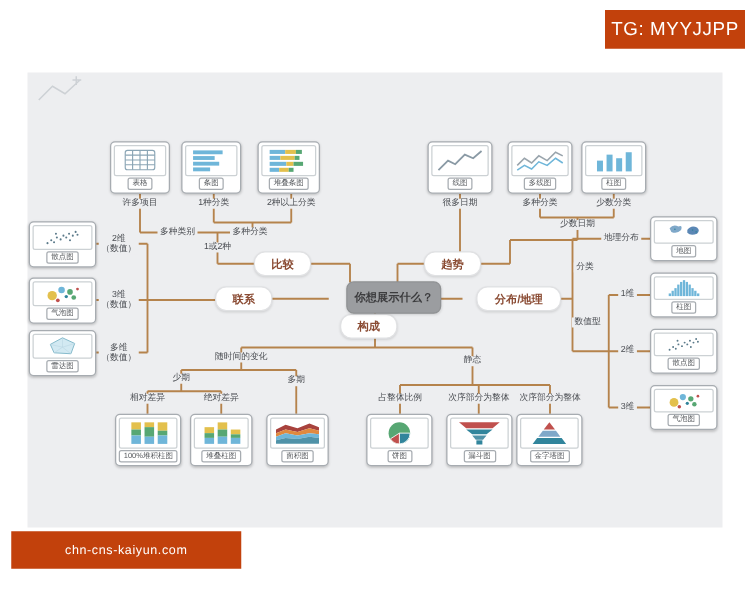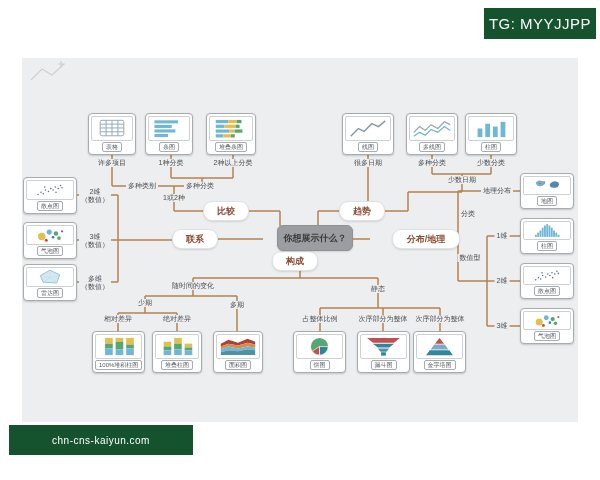--- a/index.html
+++ b/index.html
@@ -1,20 +1,20 @@
 <!DOCTYPE html>
 <html><head>
 <meta charset="utf-8">
 <style>
   html,body{margin:0;padding:0;}
   body{width:600px;height:480px;position:relative;background:#ffffff;
        font-family:"Liberation Sans","DejaVu Sans",sans-serif;overflow:hidden;}
   .page{position:absolute;inset:0;}
   .panel{position:absolute;left:22px;top:58px;width:556px;height:364px;background:#edeef0;}
-  .badge{position:absolute;background:#14532d;color:#fff;display:flex;align-items:center;justify-content:center;letter-spacing:.5px;}
+  .badge{position:absolute;background:#c2410c;color:#fff;display:flex;align-items:center;justify-content:center;letter-spacing:.5px;}
   .badge.tg{left:484px;top:8px;width:112px;height:31px;font-size:15px;}
   .badge.site{left:9px;top:425px;width:184px;height:30px;font-size:10px;}
   .title{position:absolute;left:300px;top:76px;transform:translateX(-50%);font-size:13px;font-weight:bold;
          color:#4f5154;letter-spacing:1px;border-bottom:1px solid #9aa0a5;padding:0 6px 3px;white-space:nowrap;}
   svg.lines{position:absolute;left:0;top:0;width:600px;height:480px;pointer-events:none;}
   .card{position:absolute;background:#fff;border:1px solid #a7acb1;border-radius:4px;
         box-shadow:0 1px 2px rgba(0,0,0,.18);padding:2px;display:flex;flex-direction:column;box-sizing:border-box;}
   .card .chart{flex:1;border:1px solid #ccd1d4;border-radius:2px;background:#fff;overflow:hidden;}
   .card .chart svg{width:100%;height:100%;display:block;}
   .card .clabel{margin:1px auto 0;border:1px solid #a7acb1;border-radius:2px;font-size:6px;line-height:8px;
@@ -58,21 +58,21 @@
       M193 278 H378 M193 278 V296
       M145 296 H237 M145 296 V313 M237 296 V331
       M118 313 H177 M118 313 V331 M177 313 V331
       M378 278 V308 M320 308 H440 M320 308 V331 M383 308 V331 M440 308 V331"></path>
   </svg>
 
   <div id="nodes-layer">
       <div class="node" style="left: 226px; top: 211px; width: 44px; height: 18px;">比较</div>
       <div class="node" style="left: 362px; top: 211px; width: 44px; height: 18px; text-align: center;">趋势</div>
       <div class="node" style="left: 195px; top: 239px; width: 44px; height: 18px;">联系</div>
-      <div class="node" style="left: 426px; top: 239px; width: 66px; height: 18px;">分布/地理</div>
+      <div class="node" style="left: 415px; top: 239px; width: 66px; height: 18px;">分布/地理</div>
       <div class="node" style="left: 295px; top: 261px; width: 44px; height: 18px;">构成</div>
     </div>
   <div id="cards-layer">
       <div class="card" style="left: 88px; top: 113px; width: 48px; height: 42px;">
         <div class="chart">
           <svg viewBox="0 0 44 24">
             <g stroke="#8aa5b5" stroke-width="1" fill="#fff">
     <rect x="9" y="3" width="26" height="17" rx="2"></rect>
     <path d="M9 7.2 H35 M9 11.4 H35 M9 15.6 H35 M15.5 3 V20 M22 3 V20 M28.5 3 V20"></path>
             </g>

